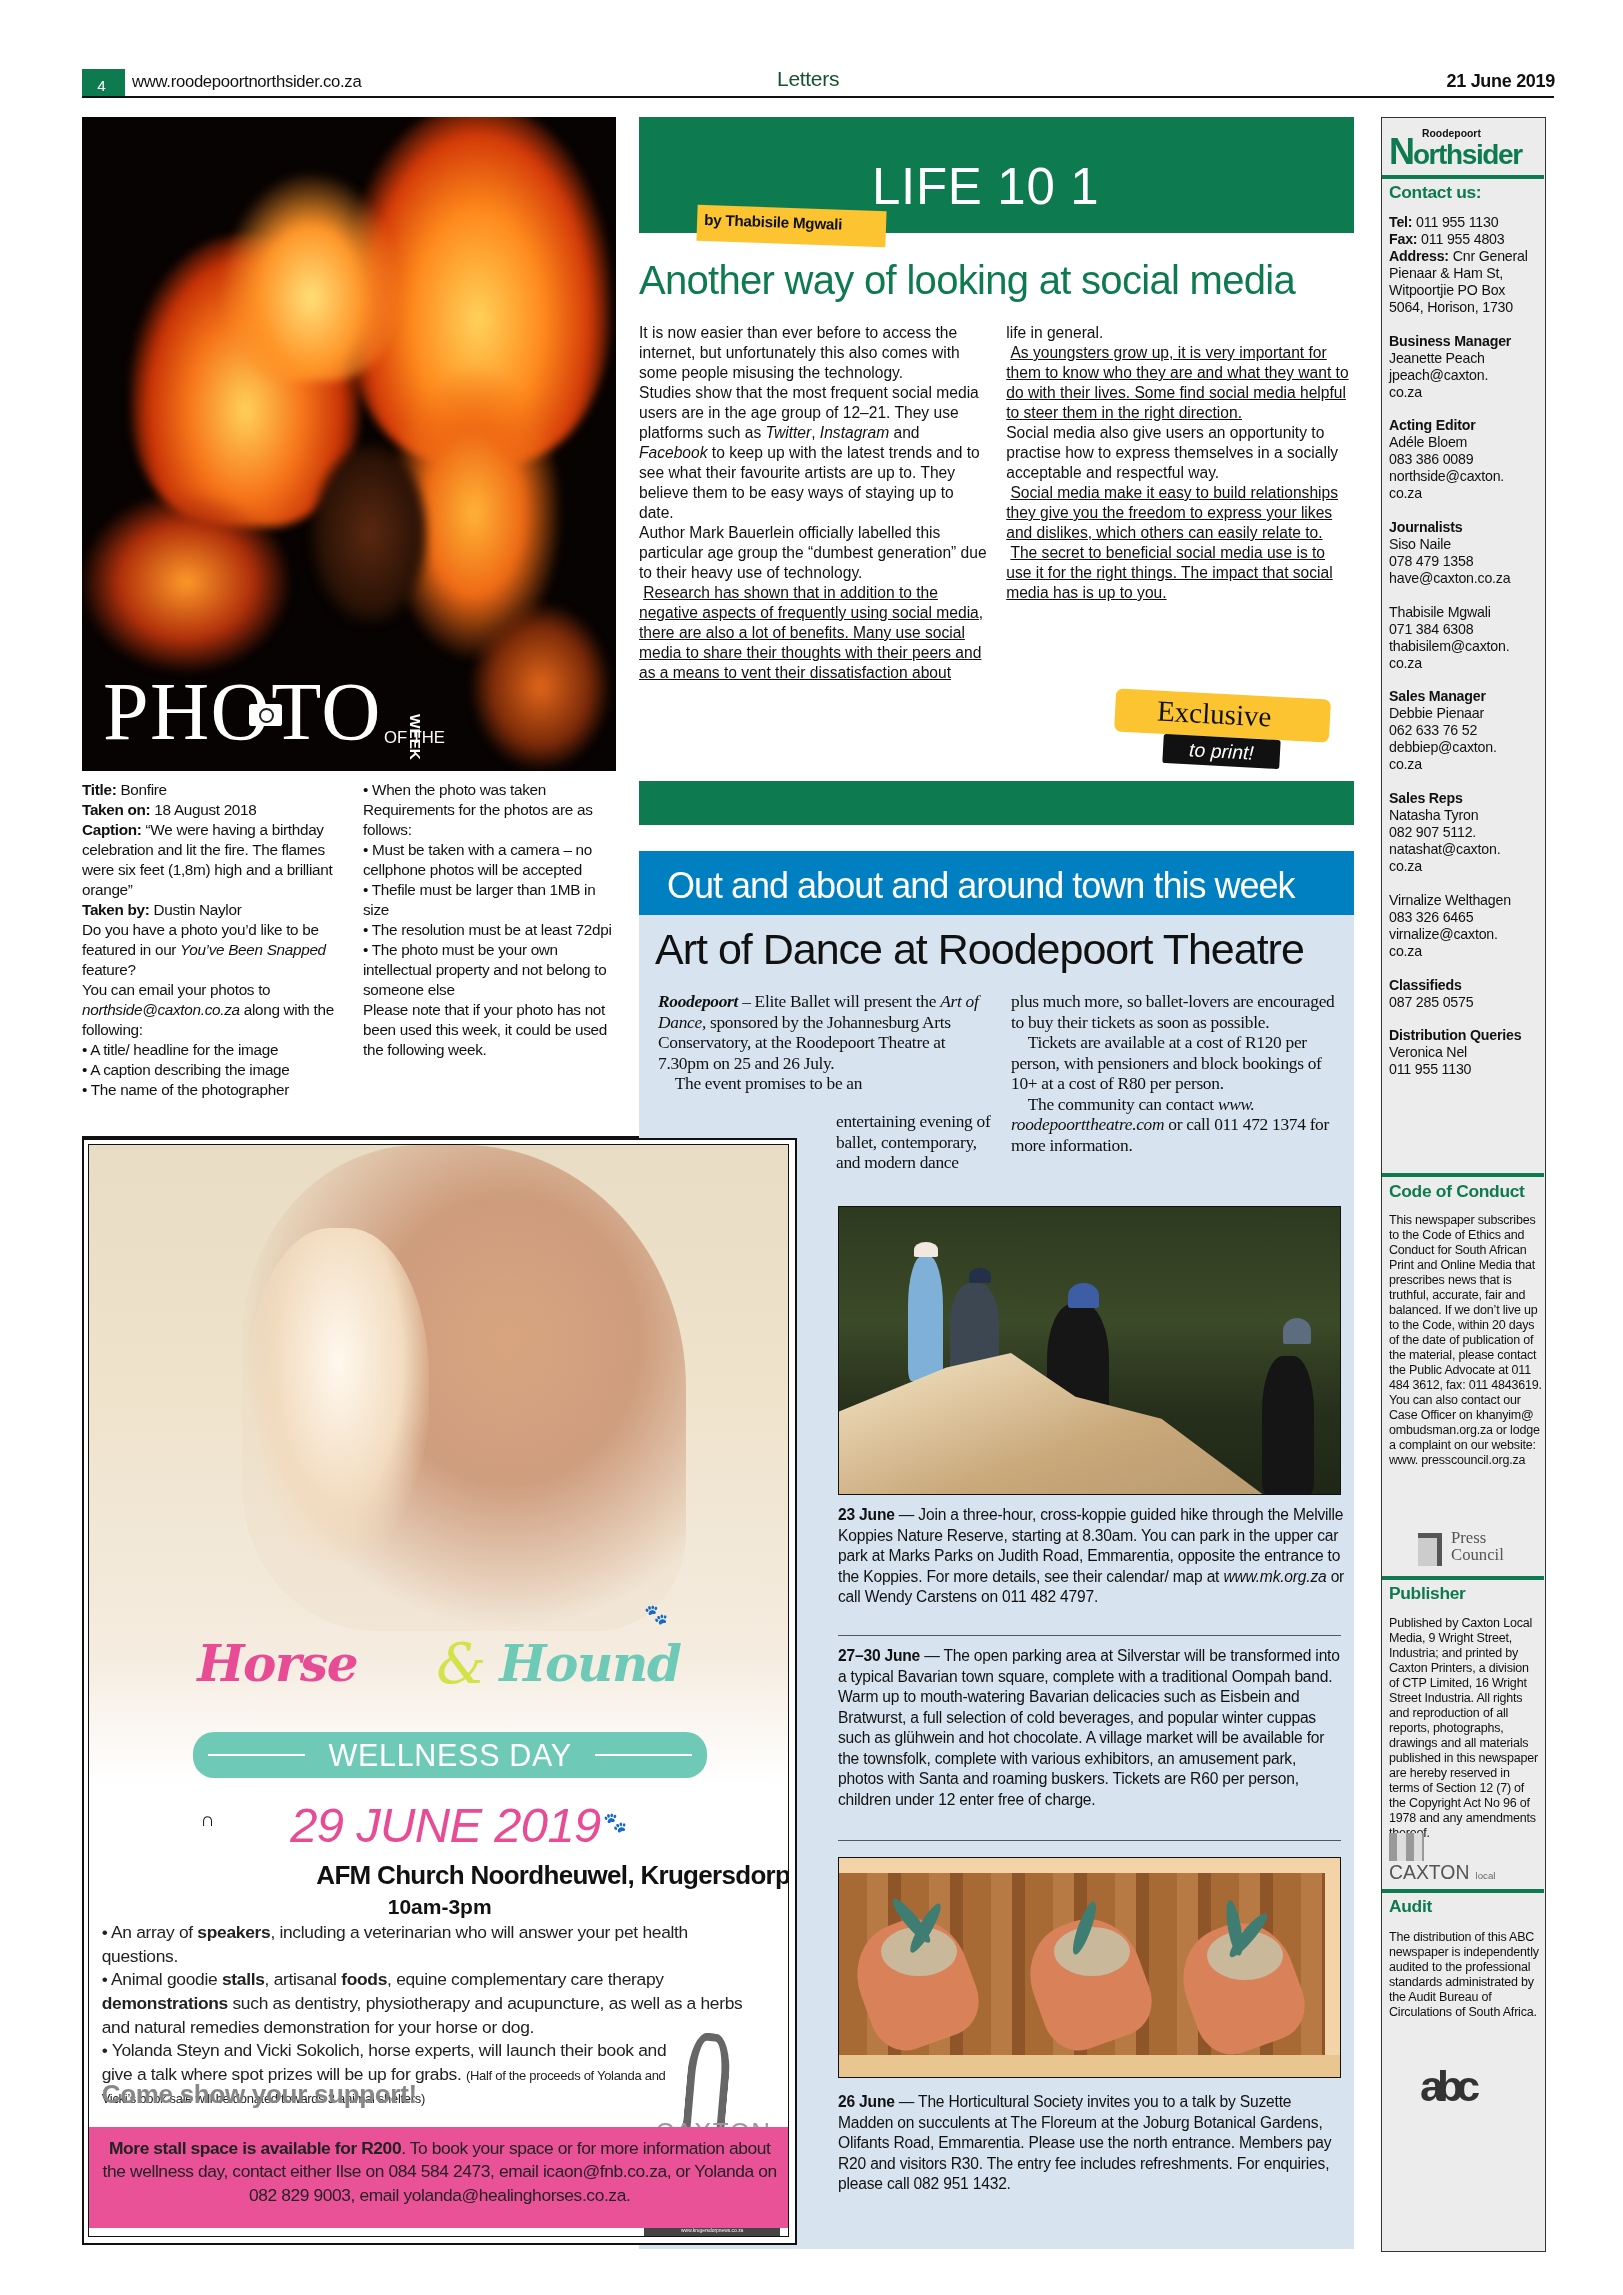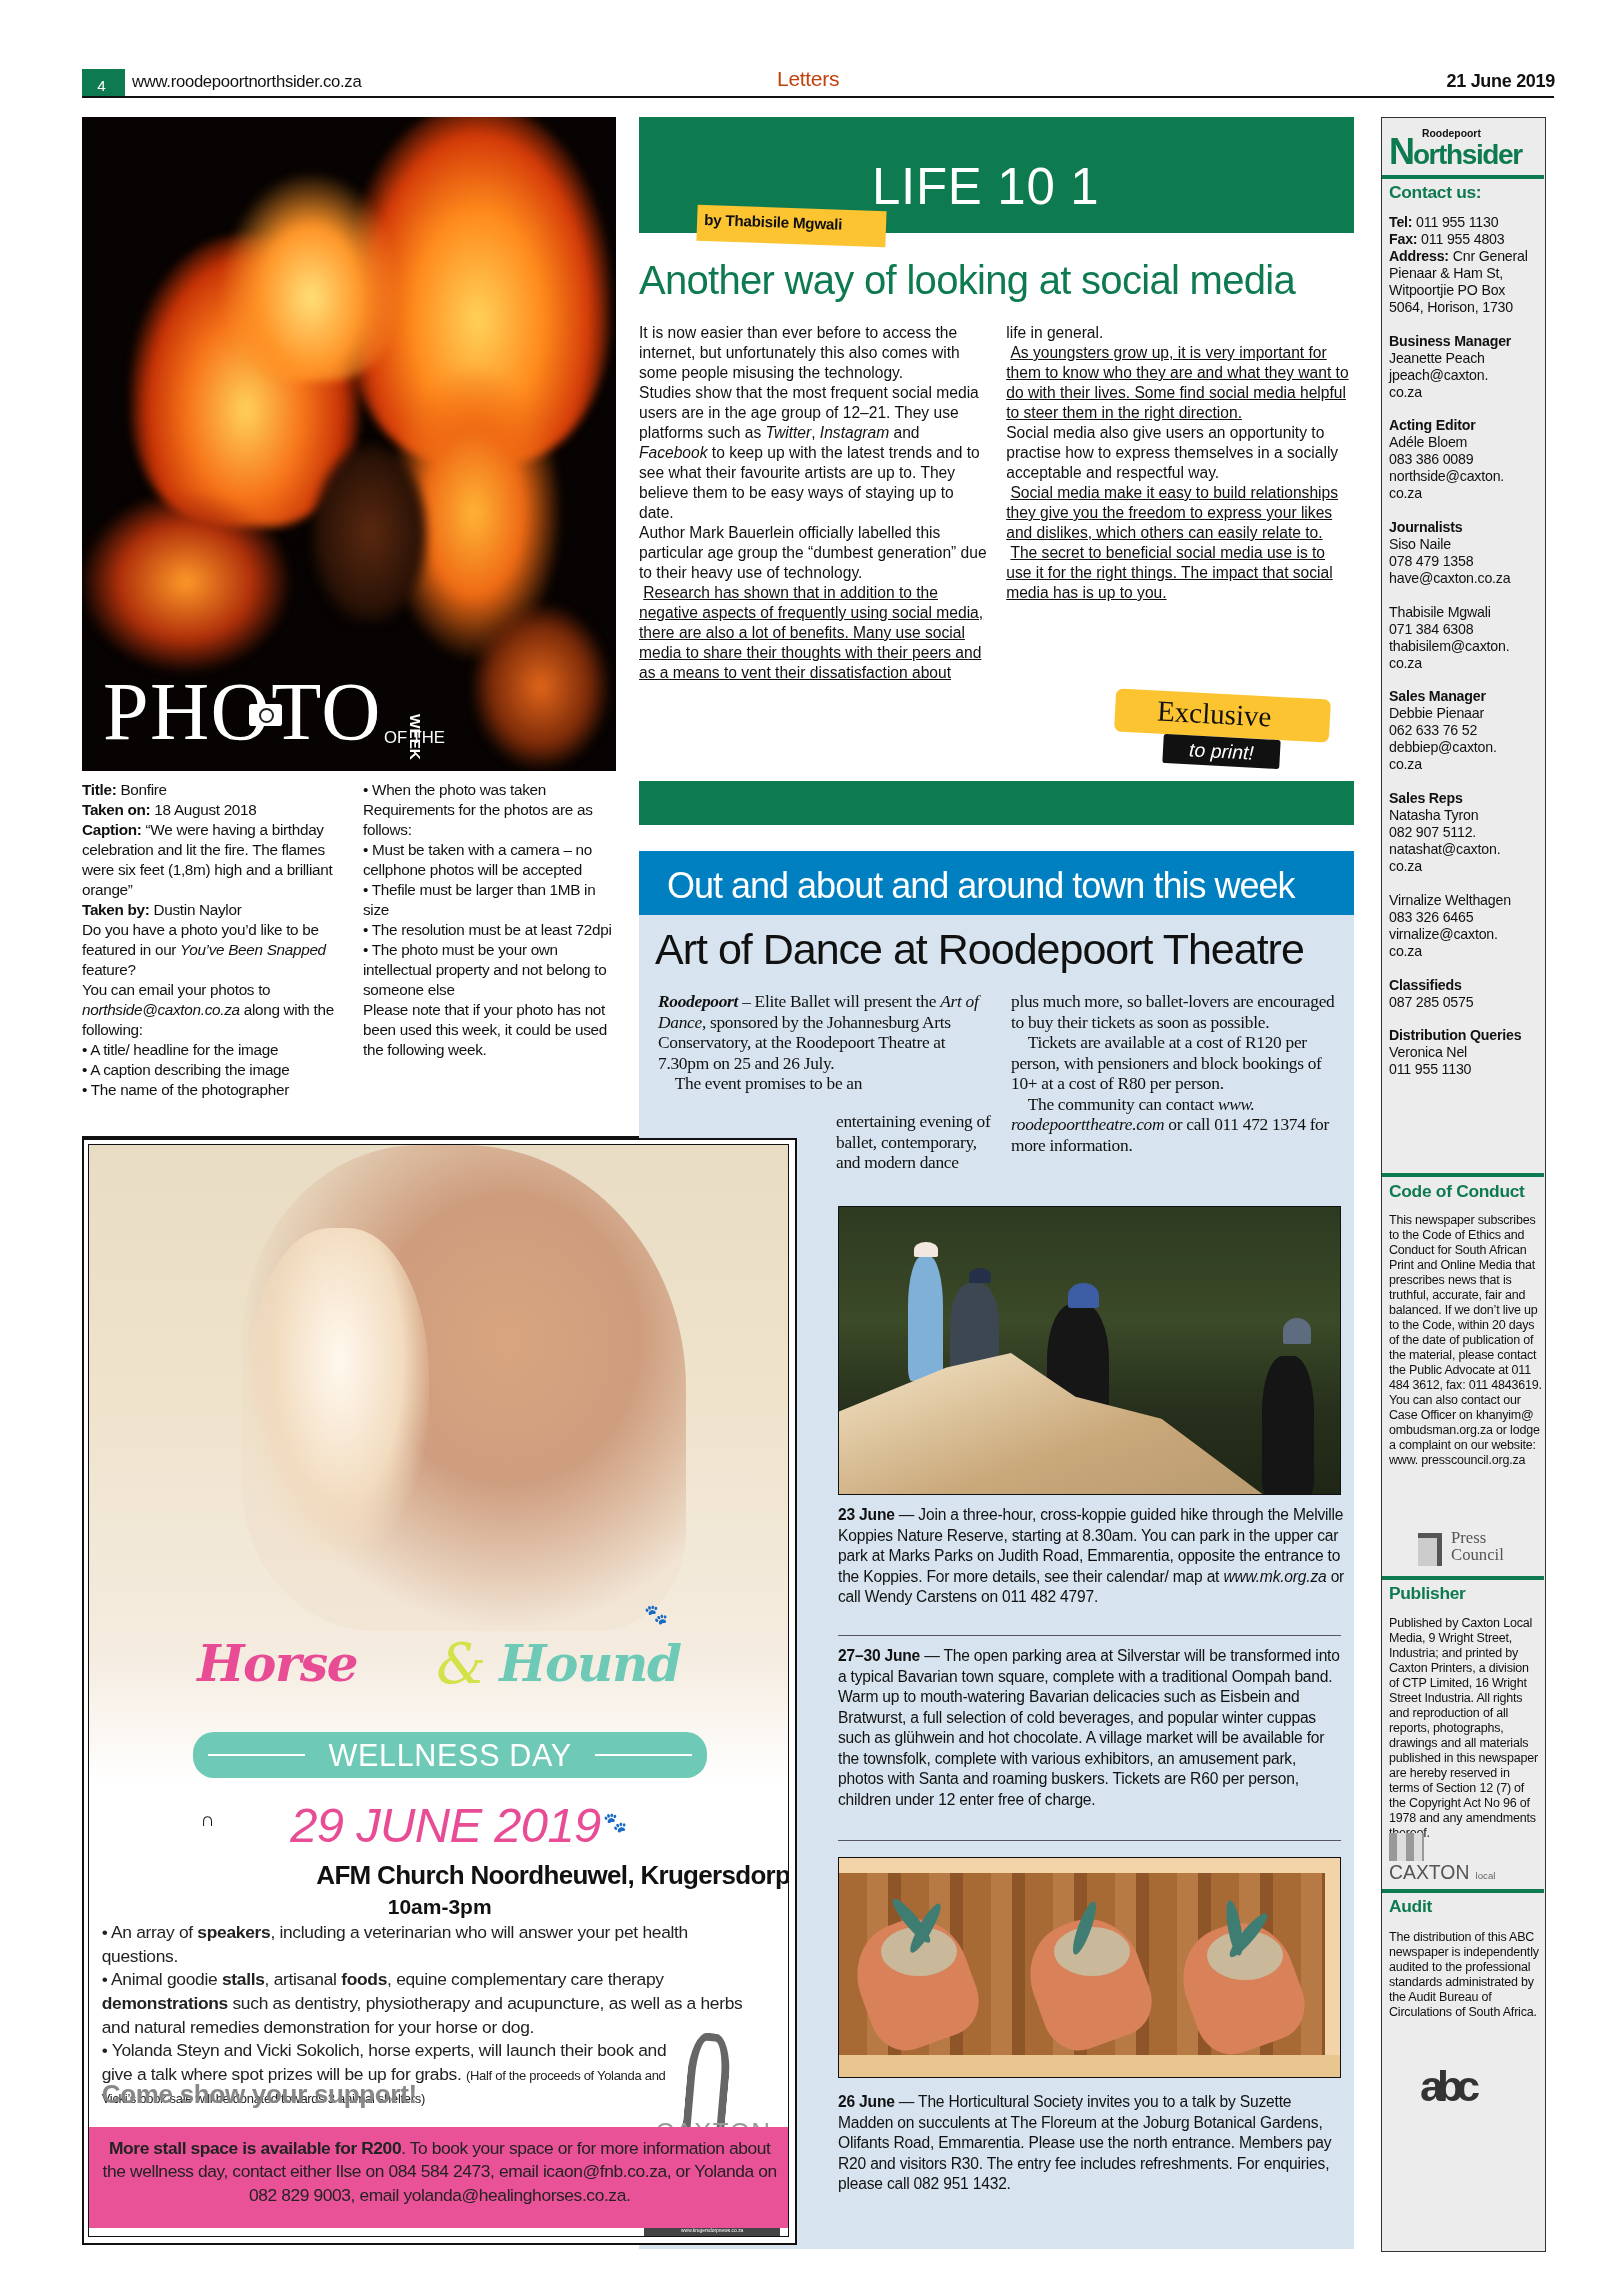--- a/index.html
+++ b/index.html
@@ -4,21 +4,21 @@
 <style>
   * { box-sizing: border-box; margin: 0; padding: 0; }
   html, body { width: 1624px; height: 2295px; background: #ffffff; overflow: hidden; }
   body { position: relative; font-family: "Liberation Sans", sans-serif; color: #111; }
   .abs { position: absolute; }
 
   
   .page-num { left: 82px; top: 69px; width: 43px; height: 28px; background: #0e7a4f; color: #fff;
     font: 15.3px "Liberation Sans", sans-serif; padding: 8.3px 0 0 15.3px; }
   .site-url { left: 132px; top: 72px; font: 16.7px "Liberation Sans", sans-serif; letter-spacing: -0.3px; }
-  .section-name { left: 777px; top: 67px; font: 21px "Liberation Sans", sans-serif; color: #c2410c; letter-spacing: -0.3px; }
+  .section-name { left: 777px; top: 67px; font: 21px "Liberation Sans", sans-serif; color: #14532d; letter-spacing: -0.3px; }
   .issue-date { right: 69px; top: 71px; font: bold 18px "Liberation Sans", sans-serif; letter-spacing: -0.3px; }
   .header-rule { left: 82px; top: 96px; width: 1472px; height: 2.1px; background: #111; }
 
   
   .photo-week { left: 82px; top: 117px; width: 534px; height: 654px; background: #070302; overflow: hidden; }
   .flame { position: absolute; border-radius: 50% 50% 40% 40%; filter: blur(4.2px); }
   .pow-title { position: absolute; left: 21px; top: 548px; color: #fff;
     font: 82px "Liberation Serif", serif; letter-spacing: 1.4px; }
   .pow-camera { position: absolute; left: 167px; top: 587px; width: 33px; height: 22px; background: #fff; border-radius: 2.8px; }
   .pow-camera::after { content: ""; position: absolute; left: 9.7px; top: 4.2px; width: 11px; height: 11px; border: 2.1px solid #222; border-radius: 50%; }

